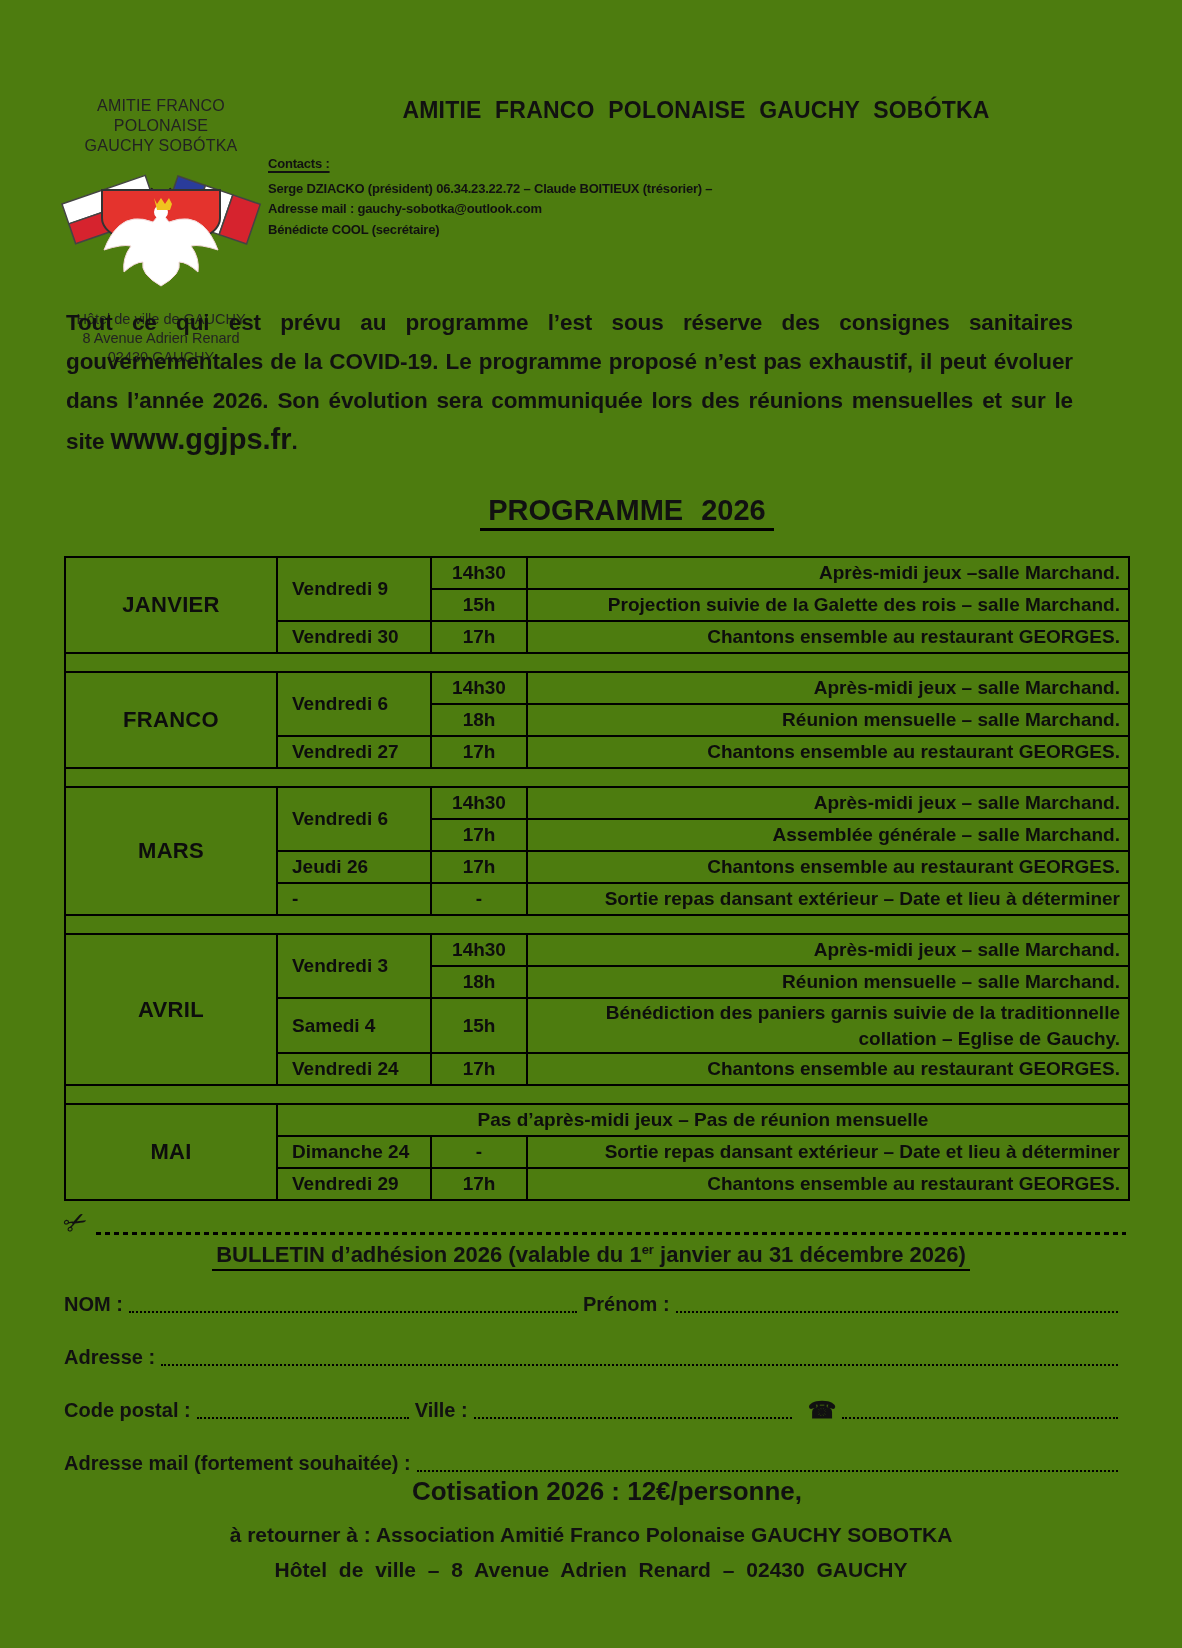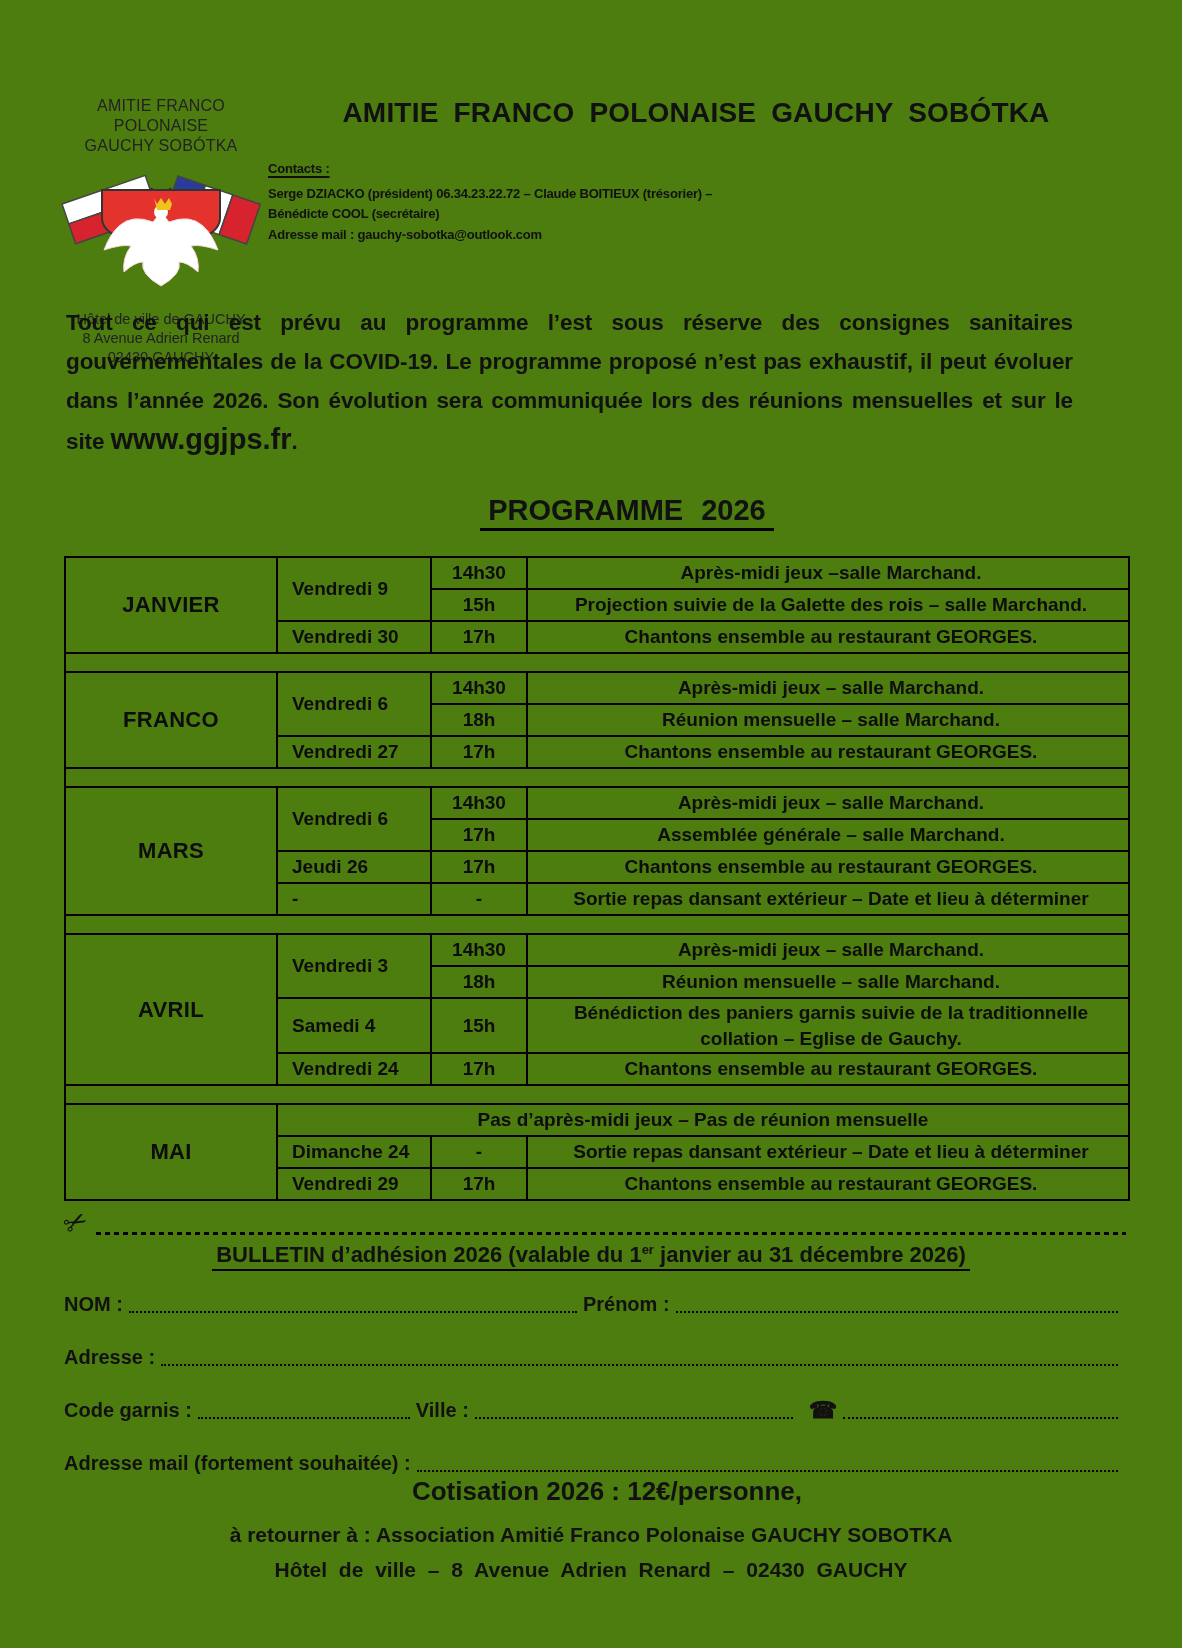--- a/index.html
+++ b/index.html
@@ -8,38 +8,38 @@
     position:relative; width:1182px; height:1648px; background:#4d7c0f;
     font-family:"Liberation Sans", sans-serif; color:#111; overflow:hidden;
   }
   
   .logo-block { position:absolute; left:50px; top:96px; width:222px; text-align:center; }
   .logo-org { font-size:16px; font-weight:400; color:#222; line-height:1.25; letter-spacing:0.2px; }
   .logo-art { margin:4px auto 2px auto; display:block; }
   .logo-addr { font-size:14.5px; font-weight:400; color:#222; line-height:1.3; }
   
   .head-right { position:absolute; left:268px; top:97px; width:856px; }
-  .doc-title { text-align:center; font-size:28px; font-weight:700; word-spacing:7px; letter-spacing:0.2px; }
+  .doc-title { text-align:center; font-size:23px; font-weight:700; word-spacing:7px; letter-spacing:0.2px; }
   .contacts { margin-top:30px; font-size:13px; font-weight:700; line-height:1.58; letter-spacing:-0.2px; }
   .contacts-label { text-decoration:underline; text-underline-offset:3px; text-decoration-thickness:2px; display:inline-block; margin-bottom:4px; }
   
   .intro { position:absolute; left:66px; top:303px; width:1007px; font-size:22.5px; font-weight:700;
            text-align:justify; line-height:39px; letter-spacing:-0.1px; }
   .site { font-size:29px; letter-spacing:0; }
   
   .prog-title { position:absolute; top:494px; left:0; width:100%; text-align:center;margin-left:36px; }
   .prog-title span { font-size:29px; font-weight:700; word-spacing:10px; border-bottom:3px solid #000; padding:0 8px 2px 8px; }
   
   .program-table { position:absolute; left:64px; top:556px; width:1064px;
                    border-collapse:collapse; table-layout:fixed; border:2.5px solid #000; }
   .program-table td { border:2px solid #000; font-weight:700; font-size:19px; height:32px; padding:1px 8px; color:#0d0d0d; }
   .program-table td.month  { font-size:22px; text-align:center; letter-spacing:0.3px; }
   .program-table td.day    { text-align:left; padding-left:14px; }
   .program-table td.time   { text-align:center; }
-  .program-table td.desc   { text-align:center; padding-left:14px; line-height:1.35; }
+  .program-table td.desc   { text-align:right; padding-left:14px; line-height:1.35; }
   .program-table td.merged { text-align:center;border-radius:16px; }
   .program-table tr.sep td { border-left:none; border-right:none; height:19px; }
   
   .cutline { position:absolute; left:60px; top:1206px; width:1066px; height:34px; }
   .scissors { position:absolute; left:4px; top:0; font-size:28px; display:inline-block; transform:rotate(-28deg); }
   .dashes { position:absolute; left:36px; top:26px; right:0; height:3px;
             background:repeating-linear-gradient(90deg,#000 0 5px,transparent 5px 9px); }
   
   .bulletin-title { position:absolute; top:1242px; left:0; width:100%; text-align:center; }
   .bulletin-title .bt { font-size:22px; font-weight:700; border-bottom:2.5px solid #000; padding:0 4px 2px 4px; }
@@ -95,22 +95,22 @@
       <div>8 Avenue Adrien Renard</div>
       <div>02430 GAUCHY</div>
     </div>
   </div>
 
   <div class="head-right">
     <div class="doc-title">AMITIE FRANCO POLONAISE GAUCHY SOBÓTKA</div>
     <div class="contacts">
       <span class="contacts-label">Contacts :</span>
       <div>Serge DZIACKO (président) 06.34.23.22.72 – Claude BOITIEUX (trésorier) –</div>
+      <div>Adresse mail : gauchy-sobotka@outlook.com</div>
       <div>Bénédicte COOL (secrétaire)</div>
-      <div>Adresse mail : gauchy-sobotka@outlook.com</div>
     </div>
   </div>
 
   <p class="intro"><span>Tout ce qui est prévu au programme l’est sous réserve des consignes sanitaires gouvernementales de la COVID-19. Le programme proposé n’est pas exhaustif, il peut évoluer dans l’année 2026. Son évolution sera communiquée lors des réunions mensuelles et sur le site </span><span class="site">www.ggjps.fr</span><span>.</span></p>
 
   <div class="prog-title">
     <span>PROGRAMME 2026</span>
   </div>
 
   <table class="program-table">
@@ -234,21 +234,21 @@
       <span class="flabel">NOM :</span>
       <span class="dots" style="width:448px"></span>
       <span class="flabel">Prénom :</span>
       <span class="dots grow"></span>
     </div>
     <div class="form-row">
       <span class="flabel">Adresse :</span>
       <span class="dots grow"></span>
     </div>
     <div class="form-row">
-      <span class="flabel">Code garnis :</span>
+      <span class="flabel">Code postal :</span>
       <span class="dots" style="width:212px"></span>
       <span class="flabel">Ville :</span>
       <span class="dots" style="width:318px"></span>
       <span class="flabel phone">☎</span>
       <span class="dots grow"></span>
     </div>
     <div class="form-row">
       <span class="flabel">Adresse mail (fortement souhaitée) :</span>
       <span class="dots grow"></span>
     </div>

